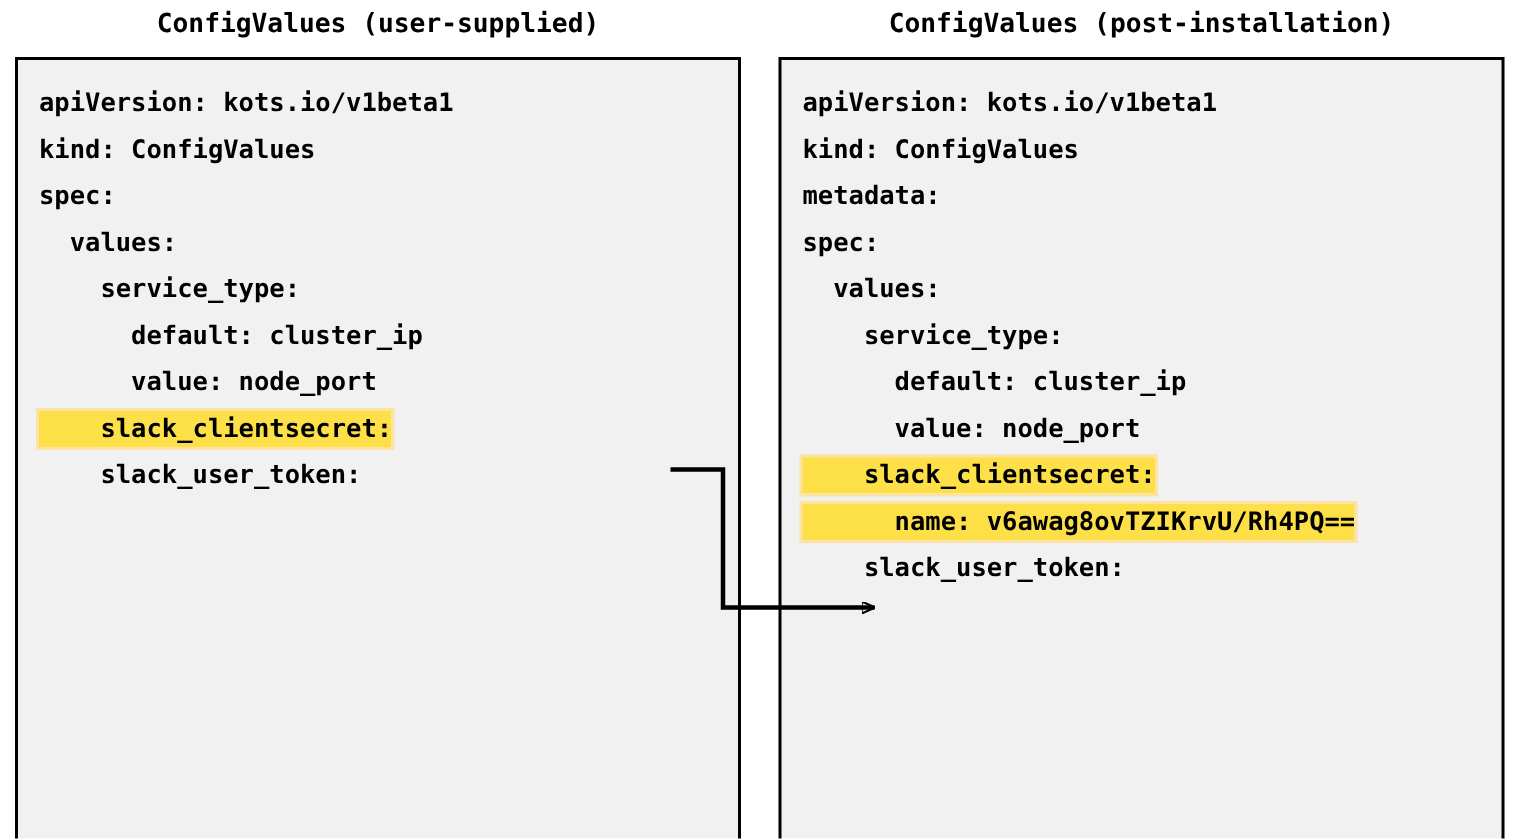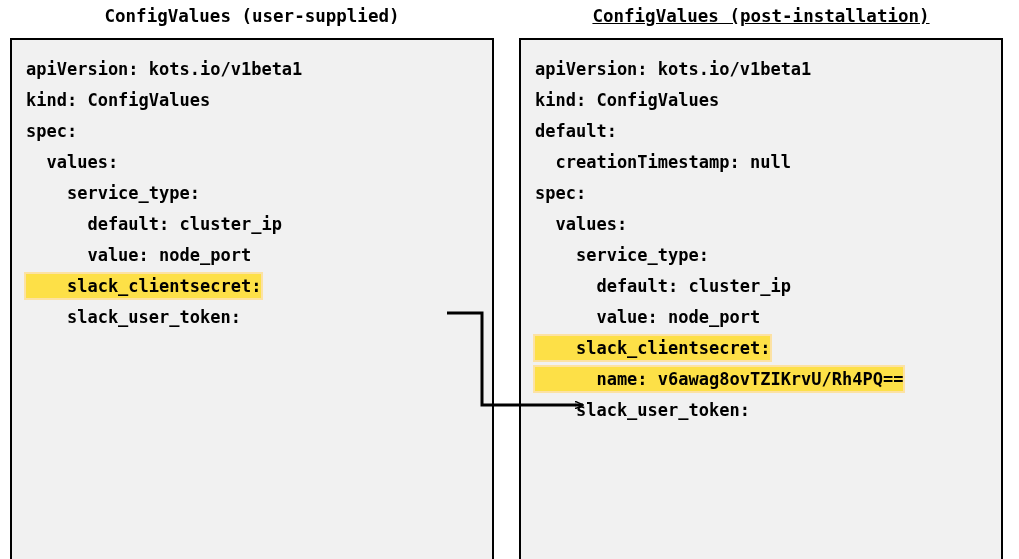--- a/index.html
+++ b/index.html
@@ -20,21 +20,21 @@
     top: 6px;
     font-family: "DejaVu Sans Mono", "Liberation Mono", monospace;
     font-size: 17.5px;
     font-weight: bold;
     color: #000000;
     letter-spacing: 0px;
     white-space: pre;
     text-align: center;
   }
   #title-left  { left: 10px;  width: 484px; }
-  #title-right { left: 519px; width: 484px; text-decoration: underline; }
+  #title-right { left: 519px; width: 484px; }
 
   .yaml-box {
     position: absolute;
     top: 38px;
     height: 554px;
     box-sizing: border-box;
     background: #f1f1f1;
     border: 2px solid #000000;
     overflow: hidden;
   }
@@ -92,22 +92,21 @@
       <div class="yaml-line"><span class="txt">    slack_user_token:</span></div>
     </div>
 </div>
 
 <div class="panel-title" id="title-right">ConfigValues (post-installation)</div>
 
 <div class="yaml-box" id="box-right">
   <div class="yaml-body" id="right-lines">
       <div class="yaml-line"><span class="txt">apiVersion: kots.io/v1beta1</span></div>
       <div class="yaml-line"><span class="txt">kind: ConfigValues</span></div>
-      <div class="yaml-line"><span class="txt">default:</span></div>
-      <div class="yaml-line"><span class="txt">  creationTimestamp: null</span></div>
+      <div class="yaml-line"><span class="txt">metadata:</span></div>
       <div class="yaml-line"><span class="txt">spec:</span></div>
       <div class="yaml-line"><span class="txt">  values:</span></div>
       <div class="yaml-line"><span class="txt">    service_type:</span></div>
       <div class="yaml-line"><span class="txt">      default: cluster_ip</span></div>
       <div class="yaml-line"><span class="txt">      value: node_port</span></div>
       <div class="yaml-line hl"><span class="txt">    slack_clientsecret:</span></div>
       <div class="yaml-line hl"><span class="txt">      name: v6awag8ovTZIKrvU/Rh4PQ==</span></div>
       <div class="yaml-line"><span class="txt">    slack_user_token:</span></div>
     </div>
 </div>

